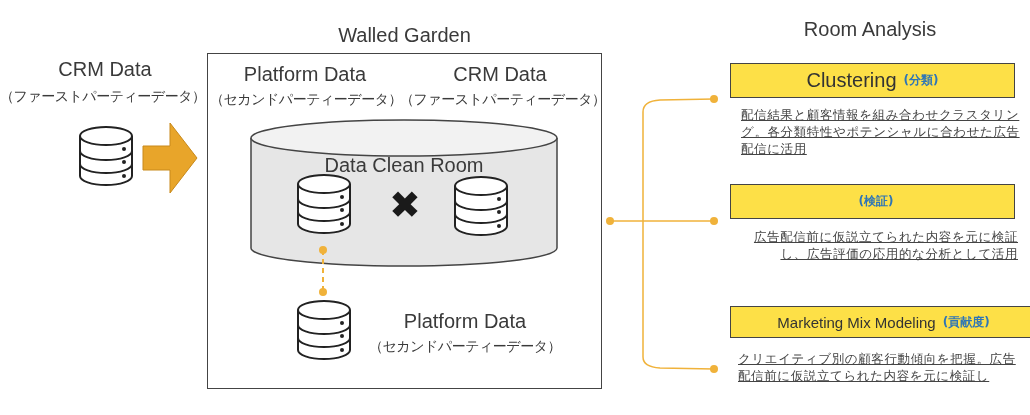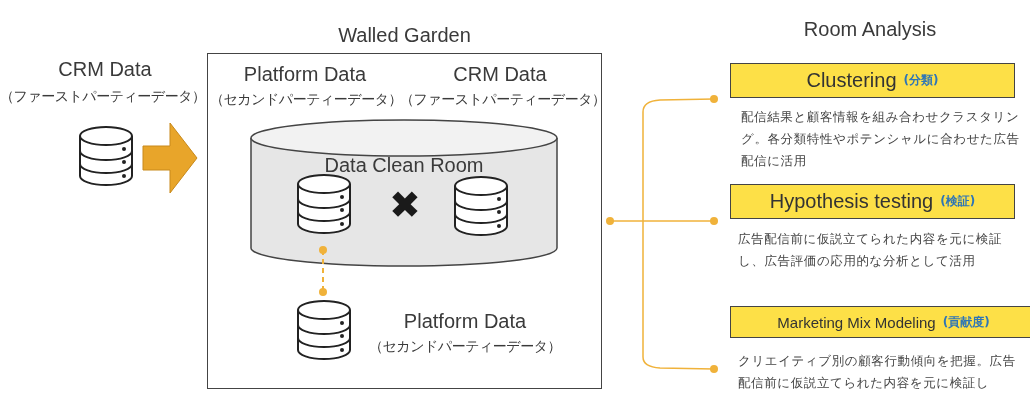--- a/index.html
+++ b/index.html
@@ -8,21 +8,21 @@
   .abs { position:absolute; }
   .t { white-space:nowrap; text-align:center; color:#3a3a3a; }
   .big { font-size:19px; font-family:"Liberation Sans", sans-serif; }
   .sub { font-size:14px; letter-spacing:-0.5px;font-family:Liberation Serif, serif; }
   .wall { position:absolute; left:207px; top:53px; width:395px; height:336px;
           border:1.5px solid #444; box-sizing:border-box; }
   .box { position:absolute; border:1.5px solid #444; box-sizing:border-box;
          display:flex; align-items:center; justify-content:center; background:#fde047; }
   .box .lbl { font-family:"Liberation Sans", sans-serif; color:#333; white-space:nowrap; }
   .box .jp { color:#2e75b6; font-weight:bold; font-size:12px; margin-left:7px; }
-  .desc { position:absolute; font-size:12.5px; line-height:22px; color:#444; letter-spacing:0.6px; width:280px; }
+  .desc { position:absolute; font-size:12.5px; line-height:17px; color:#444; letter-spacing:0.6px; width:280px;text-decoration:underline; }
 </style>
 </head>
 <body>
 
 <div class="abs t big" style="left:20px;top:58px;width:170px;font-size:20px;">CRM Data</div>
 <div class="abs t sub" style="left:0px;top:88px;width:200px;">（ファーストパーティーデータ）</div>
 
 <svg class="abs" style="left:0;top:0;" width="1030" height="415">
   <defs>
     <g id="db">
@@ -83,22 +83,21 @@
 
 <div class="abs t big" style="left:780px;top:18px;width:180px;font-size:20px;">Room Analysis</div>
 
 <div class="box" style="left:730px;top:63px;width:285px;height:35px;">
   <span class="lbl" style="font-size:20px;">Clustering</span>
   <span class="jp">(分類)</span>
 </div>
 <div class="desc" style="left:741px;top:106px;">配信結果と顧客情報を組み合わせクラスタリング。各分類特性やポテンシャルに合わせた広告配信に活用</div>
 
 <div class="box" style="left:730px;top:184px;width:285px;height:35px;">
-  <span class="lbl" style="font-size:20px;">Hypothesis testing</span>
   <span class="jp">(検証)</span>
 </div>
-<div class="desc" style="left:738px;top:228px;">広告配信前に仮説立てられた内容を元に検証し、広告評価の応用的な分析として活用</div>
+<div class="desc" style="left:738px;top:228px;text-align:right;">広告配信前に仮説立てられた内容を元に検証し、広告評価の応用的な分析として活用</div>
 
 <div class="box" style="left:730px;top:306px;width:307px;height:32px;">
   <span class="lbl" style="font-size:15px;">Marketing Mix Modeling</span>
   <span class="jp">(貢献度)</span>
 </div>
 <div class="desc" style="left:738px;top:350px;">クリエイティブ別の顧客行動傾向を把握。広告配信前に仮説立てられた内容を元に検証し</div>
 
 </body></html>

